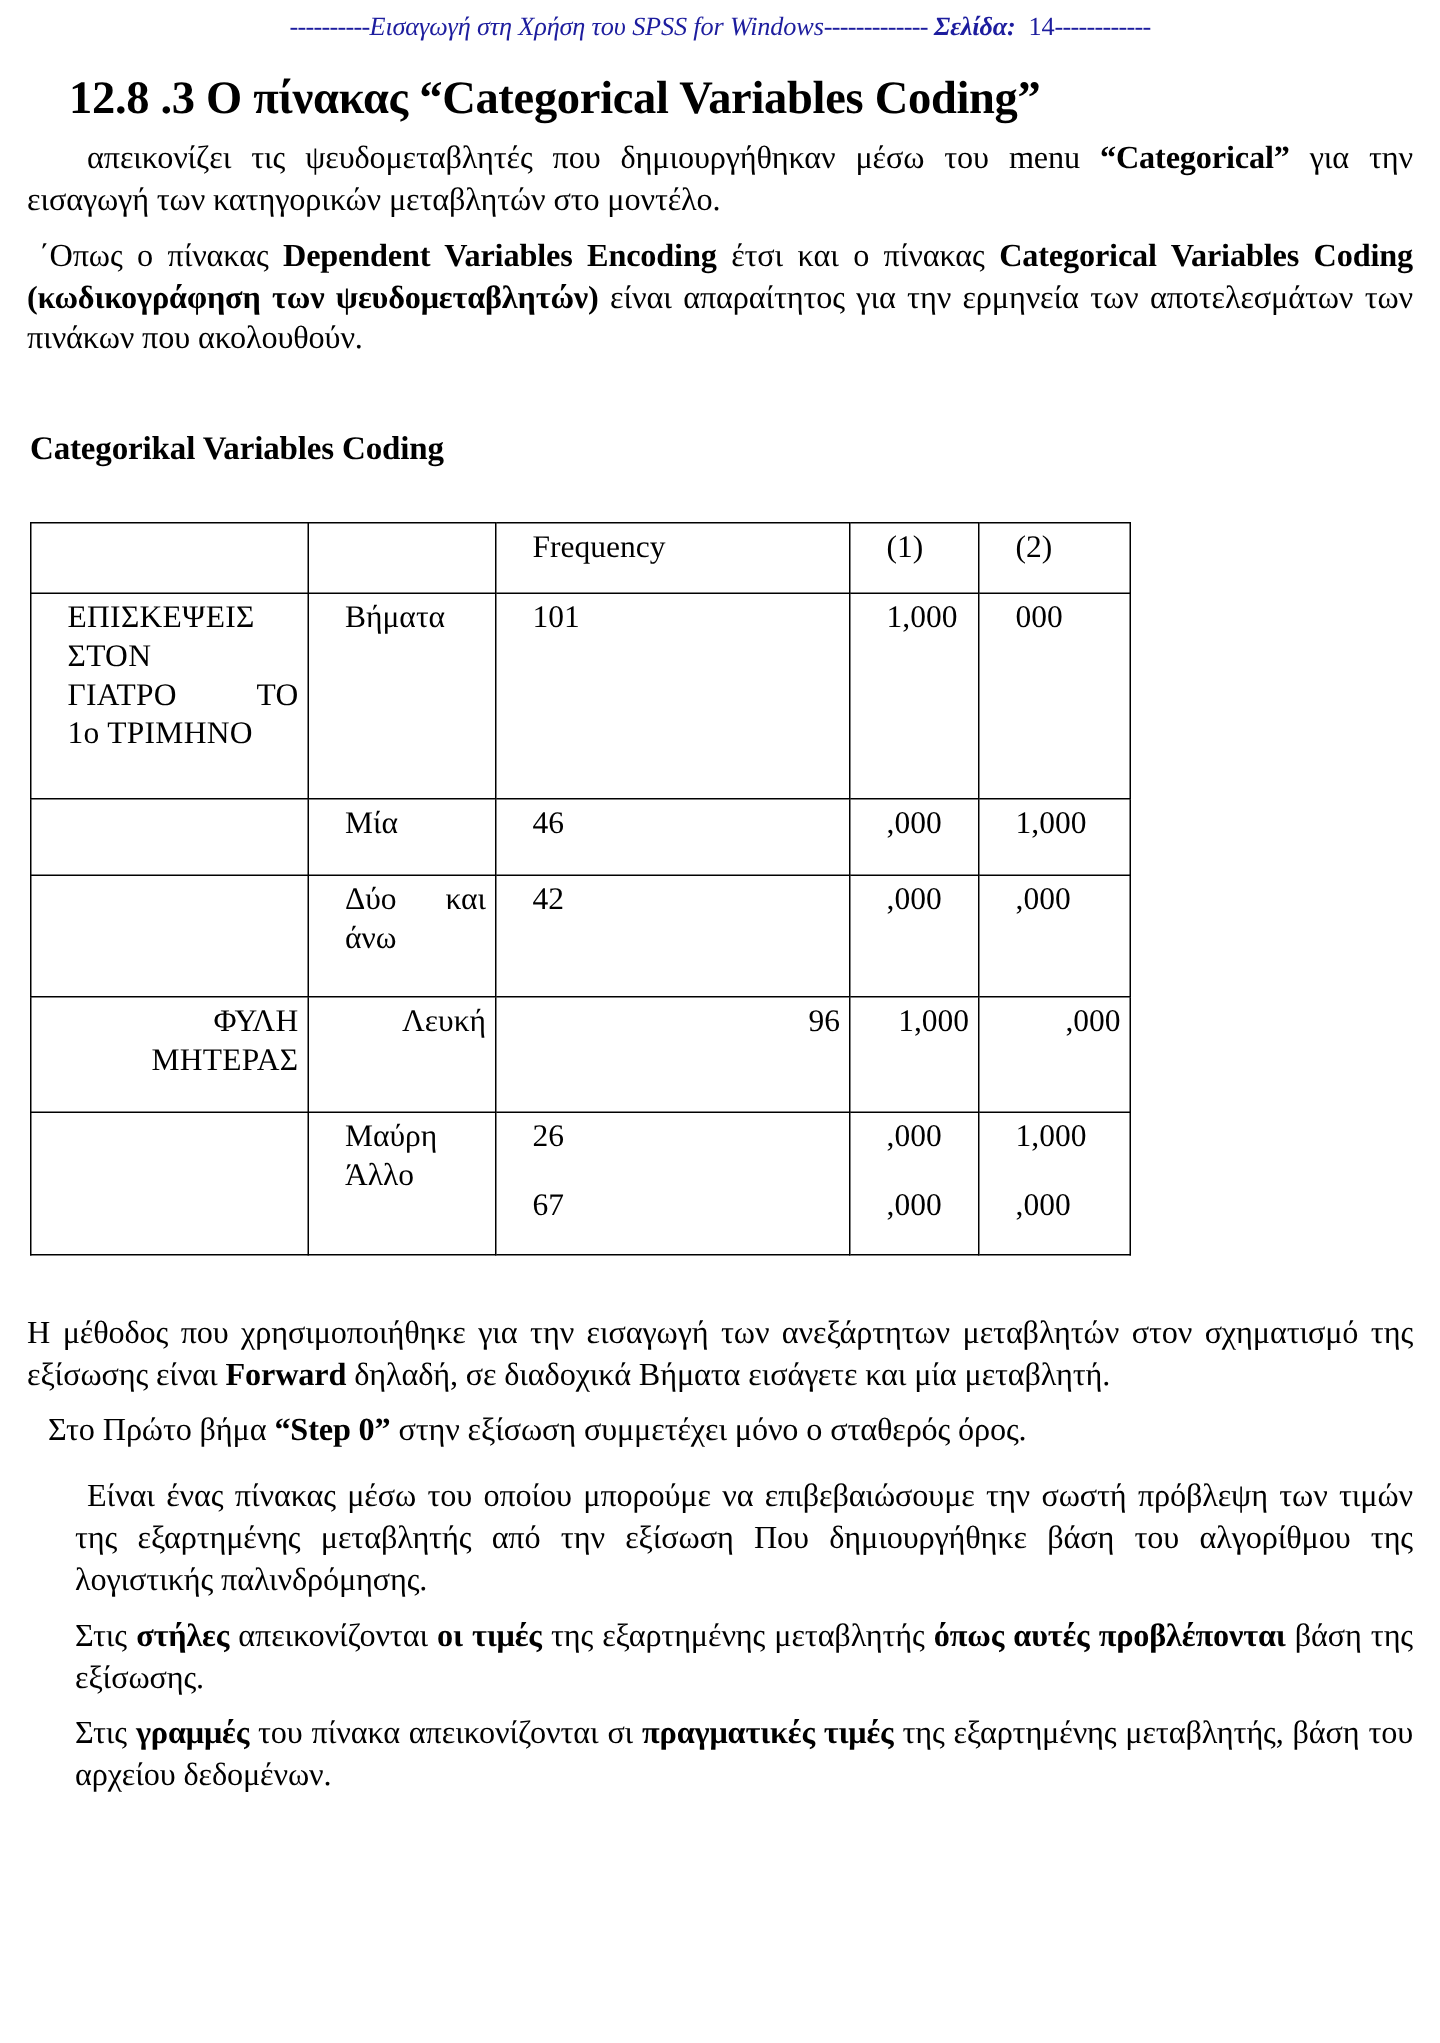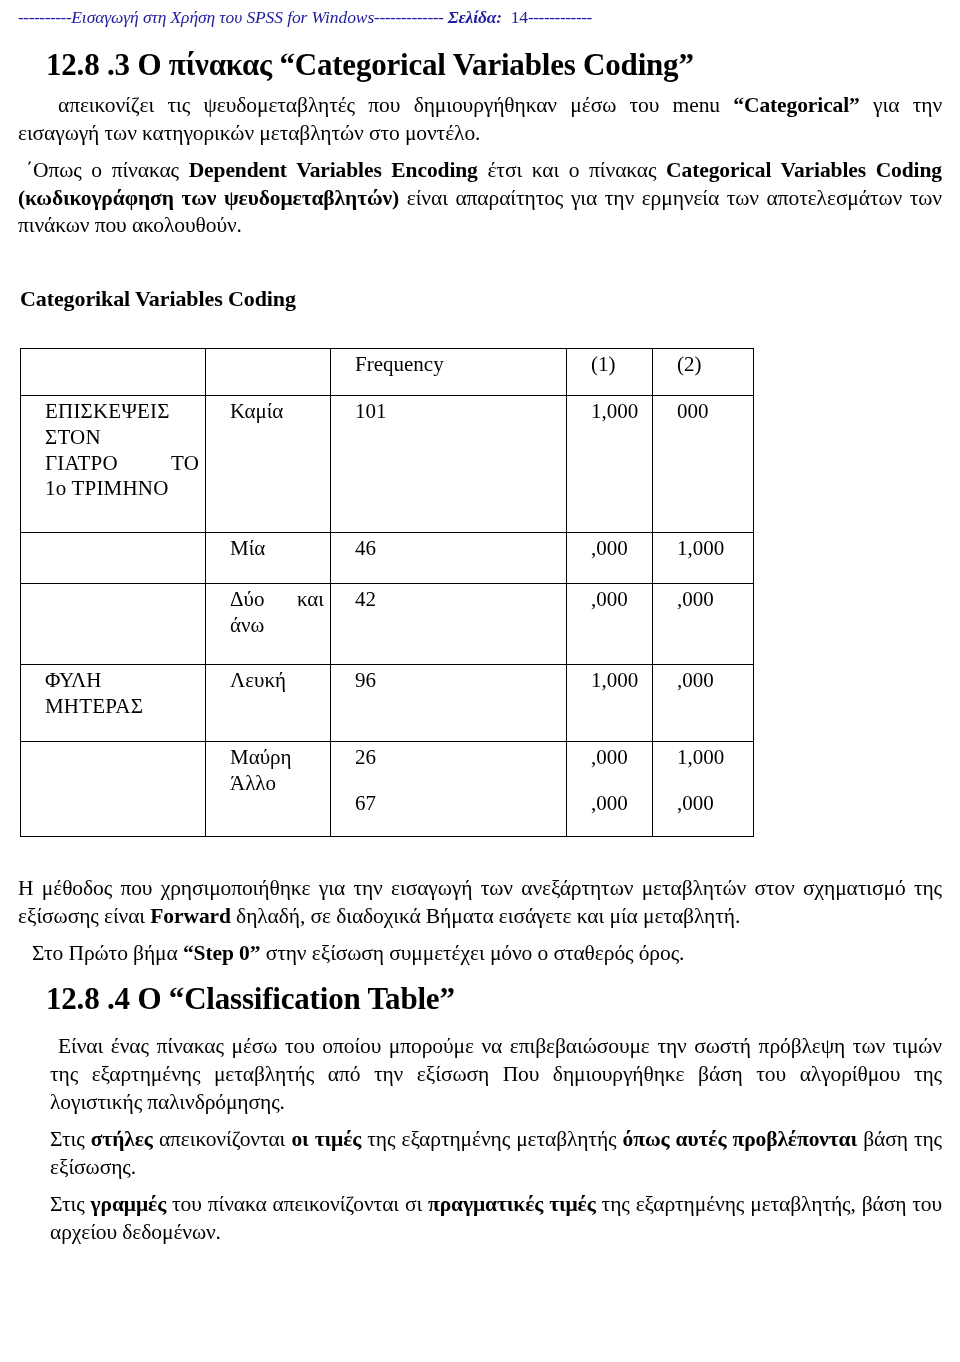--- a/index.html
+++ b/index.html
@@ -18,20 +18,21 @@
   .page {
     position: relative;
     width: 960px;
     height: 1362px;
     box-sizing: border-box;
     padding: 0 18px;
   }
 
   
   .doc-header {
+    text-align: center;
     color: #1d1d9e;
     font-style: italic;
     font-size: 17.5px;
     font-family: "Liberation Serif", "DejaVu Serif", serif;
     letter-spacing: -0.1px;
     padding-top: 7px;
     white-space: nowrap;
   }
   .doc-header .pg-label {
     font-weight: bold;
@@ -103,21 +104,21 @@
   col.c1 { width: 185px; }
   col.c2 { width: 125px; }
   col.c3 { width: 236px; }
   col.c4 { width: 86px; }
   col.c5 { width: 101px; }
 
   tr.head-row td { height: 40px; }
   tr.r1 td { height: 130px; }
   tr.r2 td { height: 44px; }
   tr.r3 td { height: 74px; }
-  tr.r4 td { height: 70px; }
+  tr.r4 td { height: 70px; text-align: right; }
   tr.r5 td { height: 88px; }
 
   td.cat-label { letter-spacing: 0.2px; }
   .two-line { display: block; }
   .spaced-pair {
     display: flex;
     justify-content: space-between;
   }
   .val-line-1 { display: block; }
   .val-line-2 { display: block; margin-top: 20px; }
@@ -168,21 +169,21 @@
       <tr class="r1">
         <td class="cat-label">
           <span class="two-line">ΕΠΙΣΚΕΨΕΙΣ</span>
           <span class="two-line">ΣΤΟΝ</span>
           <span class="spaced-pair">
             <span>ΓΙΑΤΡΟ</span>
             <span>ΤΟ</span>
           </span>
           <span class="two-line">1ο ΤΡΙΜΗΝΟ</span>
         </td>
-        <td>Καμία</td>
+        <td>Βήματα</td>
         <td>101</td>
         <td>1,000</td>
         <td>000</td>
       </tr>
 
       <tr class="r2">
         <td></td>
         <td>Μία</td>
         <td>46</td>
         <td>,000</td>
@@ -239,21 +240,20 @@
   <div class="after-table-block">
     <p class="body-par">
       <span>Η μέθοδος που χρησιμοποιήθηκε για την εισαγωγή των ανεξάρτητων μεταβλητών στον σχηματισμό της εξίσωσης είναι </span><b>Forward</b><span> δηλαδή, σε διαδοχικά Βήματα εισάγετε και μία μεταβλητή.</span>
     </p>
 
     <p class="body-par pad-left">
       <span>Στο Πρώτο βήμα </span><b>“Step  0”</b><span> στην εξίσωση συμμετέχει μόνο ο σταθερός όρος.</span>
     </p>
   </div>
 
-  <h1 class="section-heading second">12.8 .4 Ο “Classification Table”</h1>
 
   <div class="bottom-block">
     <p class="body-par indent-small">Είναι ένας πίνακας μέσω του οποίου μπορούμε να επιβεβαιώσουμε την σωστή πρόβλεψη των τιμών της εξαρτημένης μεταβλητής από την εξίσωση Που δημιουργήθηκε βάση του αλγορίθμου της λογιστικής παλινδρόμησης.</p>
 
     <p class="body-par">
       <span>Στις </span><b>στήλες</b><span> απεικονίζονται </span><b>οι τιμές</b><span> της εξαρτημένης μεταβλητής </span><b>όπως αυτές προβλέπονται</b><span> βάση της εξίσωσης.</span>
     </p>
 
     <p class="body-par">
       <span>Στις </span><b>γραμμές</b><span> του πίνακα απεικονίζονται σι </span><b>πραγματικές τιμές</b><span> της εξαρτημένης μεταβλητής, βάση του αρχείου δεδομένων.</span>

